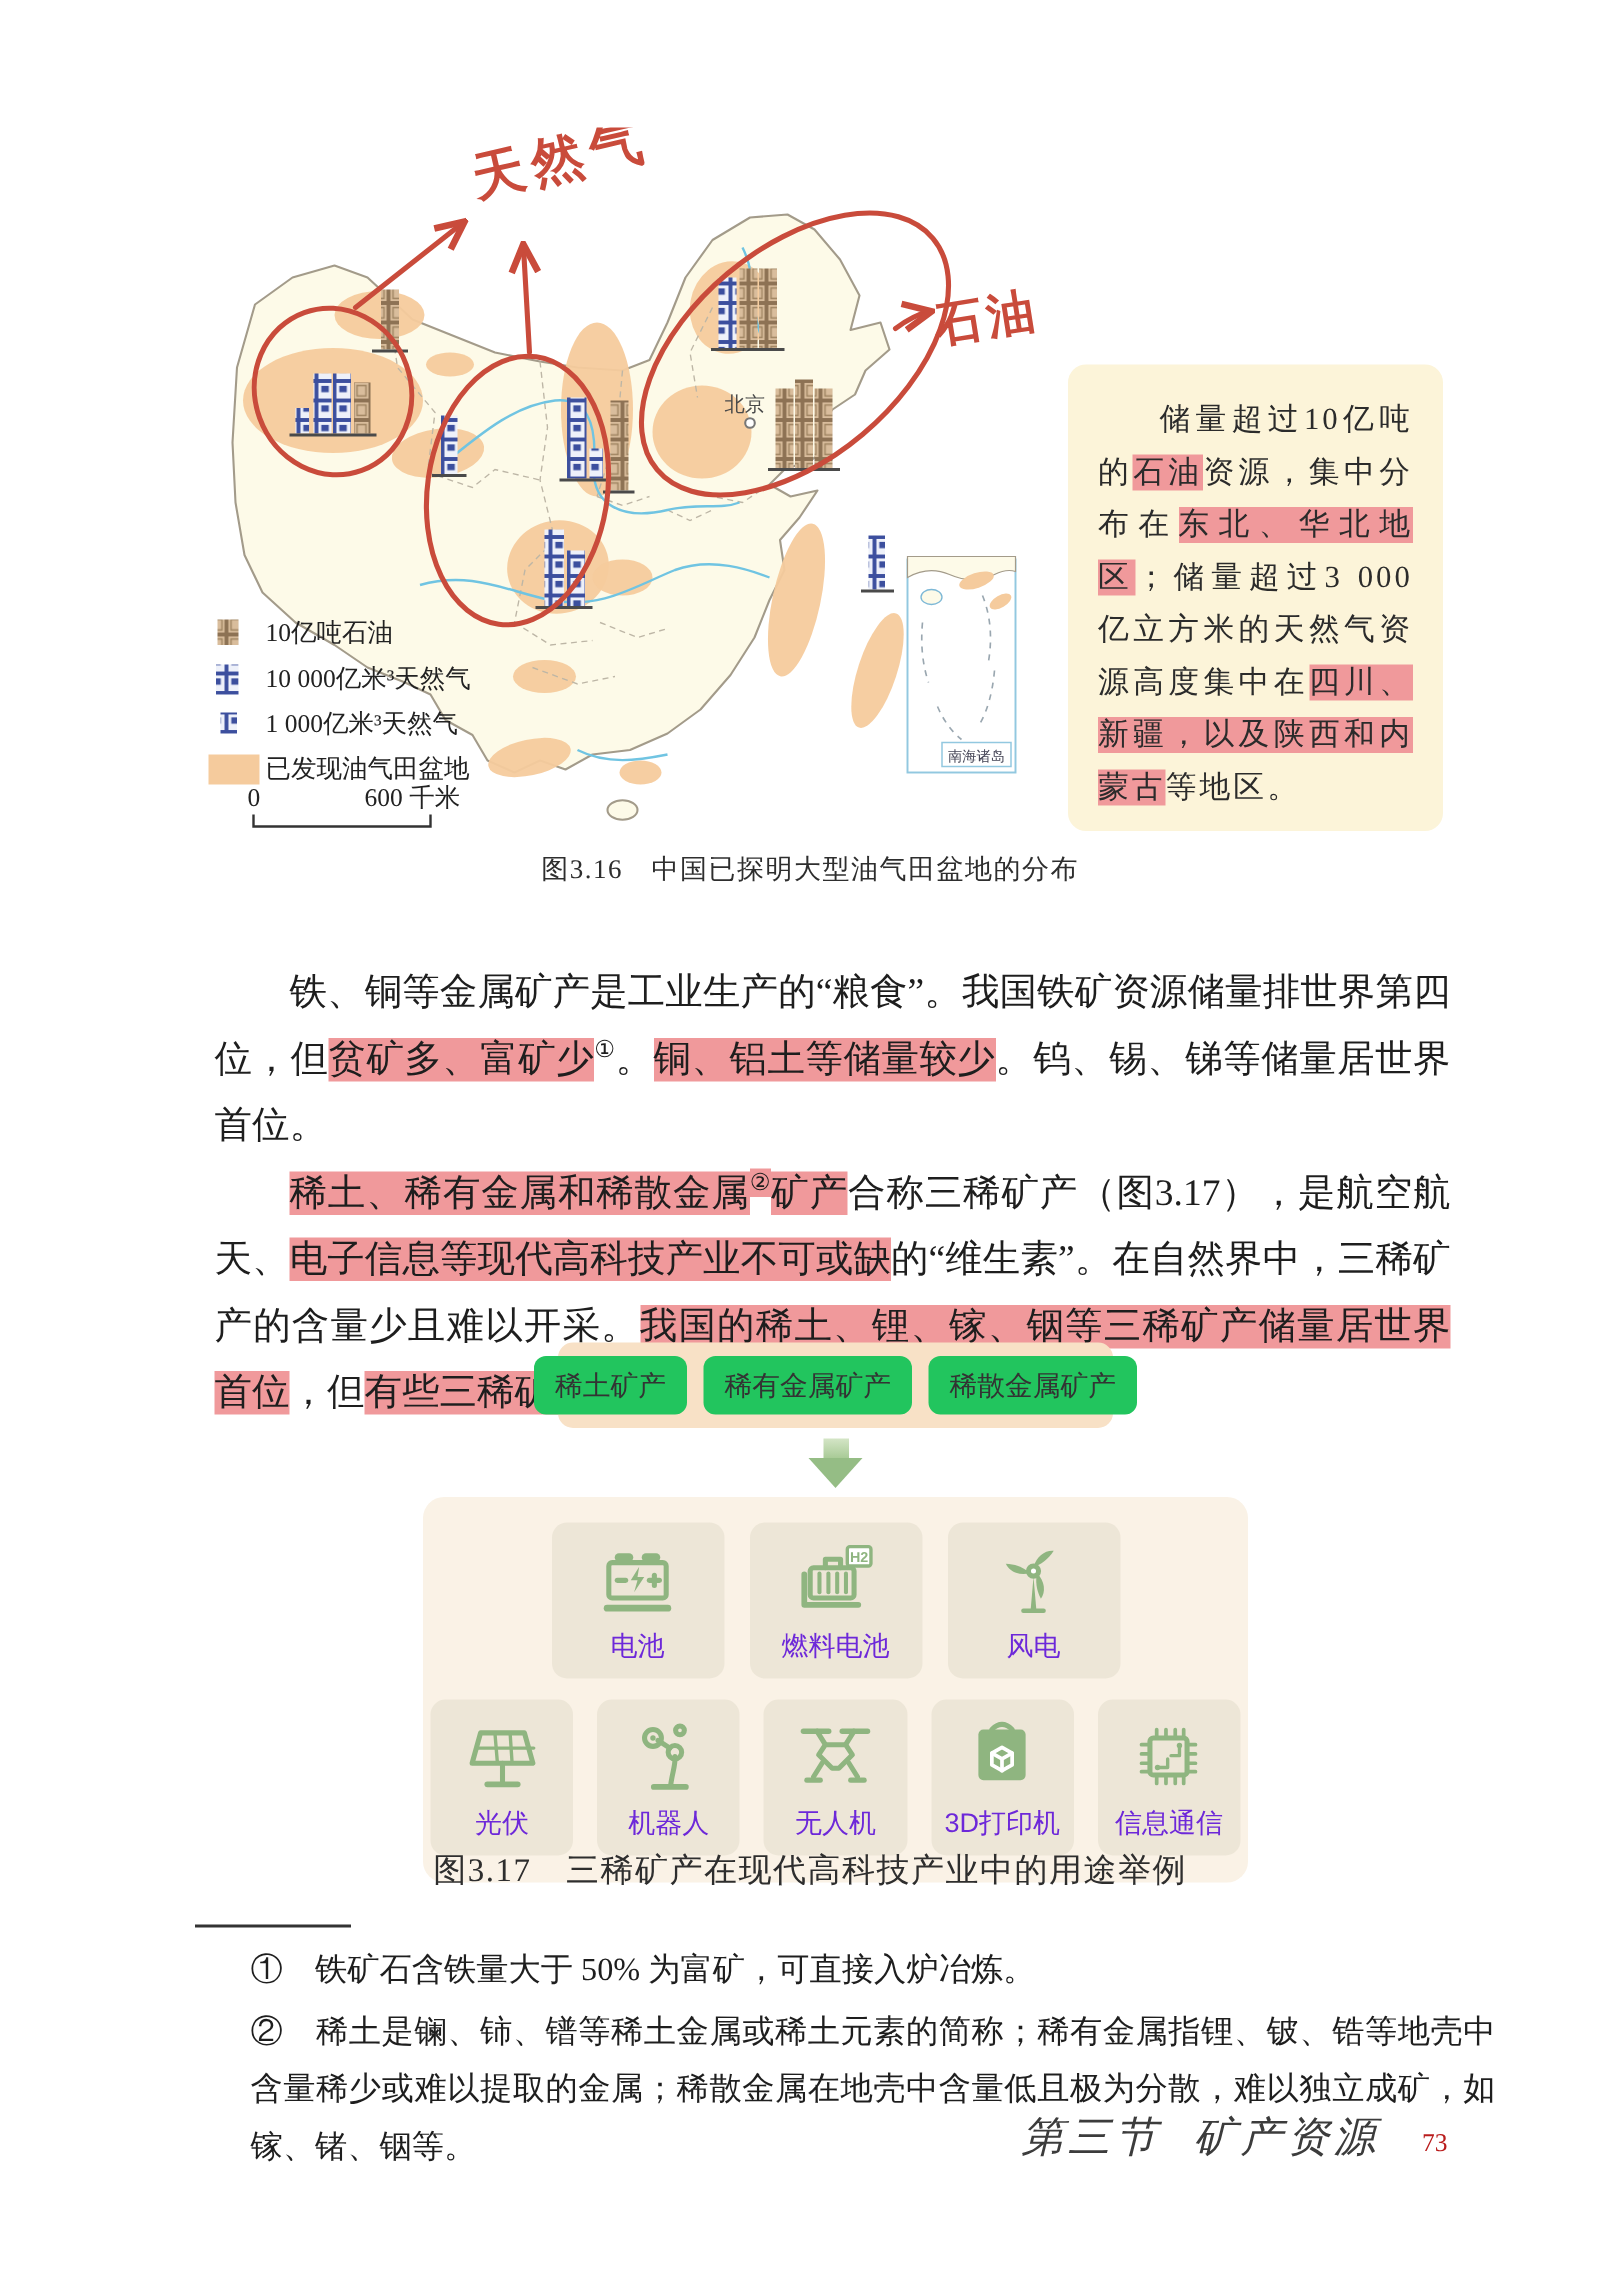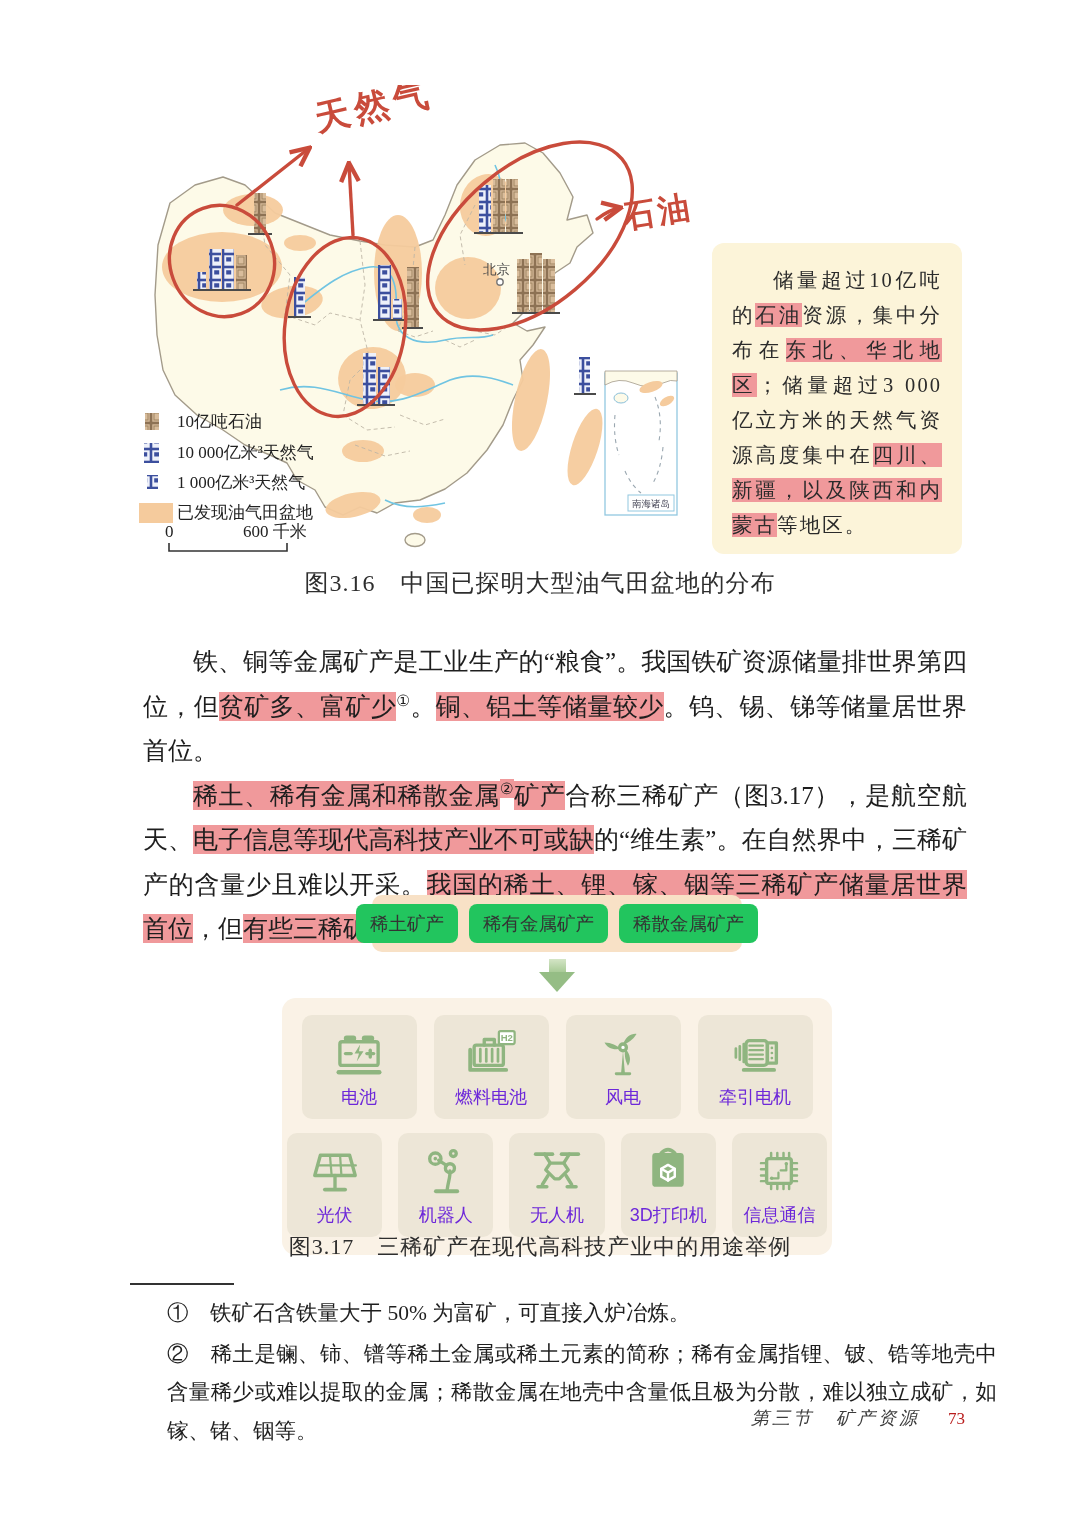--- a/index.html
+++ b/index.html
@@ -13,21 +13,21 @@
   .map-svg { position:absolute; left:0; top:0; }
 
   .sidebox {
     position:absolute; left:597px; top:158px; width:250px;
     background:#fcf4d9; border-radius:12px;
     padding:20px 20px 11px 20px;
     font-size:20.5px; line-height:35px; letter-spacing:0.10em;
     text-align:justify; text-indent:2em; color:#2b2b2b;
   }
   .caption316 { position:absolute; left:0; top:482px; width:850px; text-align:center;
-    font-size:24px; color:#2e2e2e; letter-spacing:1px; }
+    font-size:18px; color:#2e2e2e; letter-spacing:1px; }
 
   .hl { background:#f0999b; padding:1px 0; box-decoration-break:clone; -webkit-box-decoration-break:clone; }
   sup { font-size:0.62em; line-height:0; }
 
   
   .bodytext { left:143px; top:640px; width:824px; font-size:25px; line-height:44.5px;
     text-align:justify; color:#1e1e1e; }
   .bodytext p { text-indent:2em; }
 
   
@@ -49,21 +49,21 @@
   .tile svg { display:block; }
   .tile .tlabel { margin-top:5px; font-size:18px; color:#6d28d9; white-space:nowrap; }
   .caption317 { left:115px; top:1232px; width:850px; text-align:center; font-size:22px; color:#2e2e2e; letter-spacing:1px; }
 
   
   .fn-divider { left:130px; top:1283px; width:104px; border-top:2px solid #333; }
   .footnotes { left:143px; top:1294px; width:830px; font-size:21.5px; line-height:38.5px; color:#1e1e1e; text-align:justify;margin-left:24px; }
   .footnotes p + p { margin-top:2px; }
   .footer { left:0; top:1406px; width:965px; display:flex; justify-content:flex-end; align-items:baseline; gap:22px;
     color:#3c3c3c; }
-  .footer .sec, .footer .chap { font-style:italic; font-size:18px; letter-spacing:3px; }
+  .footer .sec, .footer .chap { font-style:italic; font-size:28px; letter-spacing:3px; }
   .footer .pageno { font-size:17px; color:#b91c1c; margin-left:6px; }
 
   
   .land { fill:#fdfae8; stroke:#a39b8a; stroke-width:1.4; stroke-linejoin:round; }
   .basin { fill:#f5cb9d; stroke:none; opacity:0.95; }
   .prov { fill:none; stroke:#bdb6a6; stroke-width:0.9; stroke-dasharray:4 3; }
   .river { fill:none; stroke:#70c4e2; stroke-width:1.6; }
   .anno { stroke:#c94b3b; fill:none; stroke-width:3.4; stroke-linecap:round; }
   .hand { fill:#c94b3b; font-family:"Liberation Sans","DejaVu Sans",sans-serif; font-weight:bold; }
   .leg-t { font-size:17px; fill:#222; font-family:"Liberation Serif","DejaVu Serif",serif; }
@@ -299,36 +299,20 @@
         <svg class="icn" width="54" height="54" viewBox="0 0 48 48">
           <path d="M24,16.5 C26,10 31,6.5 36,7 C33,12 28,15.5 24,16.5 Z" fill="#8fb580" stroke="none"></path>
           <path d="M24,16.5 C26,10 31,6.5 36,7 C33,12 28,15.5 24,16.5 Z" fill="#8fb580" stroke="none" transform="rotate(120 24 19)"></path>
           <path d="M24,16.5 C26,10 31,6.5 36,7 C33,12 28,15.5 24,16.5 Z" fill="#8fb580" stroke="none" transform="rotate(240 24 19)"></path>
           <circle cx="24" cy="19" r="3" fill="#ffffff"></circle>
           <path d="M24,22.5 L22.3,42 h3.4 Z" fill="#8fb580" stroke="none"></path>
           <line x1="18" y1="42.5" x2="30" y2="42.5" stroke-width="2.6"></line>
         </svg>
         <div class="tlabel">风电</div>
       </div>
-      <div class="tile">
-        <svg class="icn" width="54" height="54" viewBox="0 0 48 48">
-          <path d="M7,20 v8 M10.5,18 v12 M14,16 v16" stroke-width="2.4"></path>
-          <rect x="16" y="13" width="19" height="22" rx="3"></rect>
-          <line x1="19" y1="17.5" x2="31" y2="17.5" stroke-width="2"></line>
-          <line x1="19" y1="21.5" x2="31" y2="21.5" stroke-width="2"></line>
-          <line x1="19" y1="25.5" x2="31" y2="25.5" stroke-width="2"></line>
-          <line x1="19" y1="29.5" x2="31" y2="29.5" stroke-width="2"></line>
-          <rect x="35" y="15" width="8" height="18"></rect>
-          <circle cx="39" cy="19.5" r="1.2" fill="#8fb580" stroke="none"></circle>
-          <circle cx="39" cy="24" r="1.2" fill="#8fb580" stroke="none"></circle>
-          <circle cx="39" cy="28.5" r="1.2" fill="#8fb580" stroke="none"></circle>
-          <line x1="14" y1="39" x2="41" y2="39" stroke-width="3.4"></line>
-        </svg>
-        <div class="tlabel">牵引电机</div>
-      </div>
     </div>
     <div class="f317-row five">
       <div class="tile">
         <svg class="icn" width="54" height="54" viewBox="0 0 48 48">
           <path d="M11,10 h26 l5,18 h-36 Z"></path>
           <line x1="19.5" y1="10" x2="21" y2="28" stroke-width="2"></line>
           <line x1="28.5" y1="10" x2="29.7" y2="28" stroke-width="2"></line>
           <line x1="9.5" y1="19" x2="42.5" y2="19" stroke-width="2"></line>
           <line x1="24" y1="28" x2="24" y2="40"></line>
           <line x1="15" y1="40.5" x2="33" y2="40.5" stroke-width="3.4"></line>

